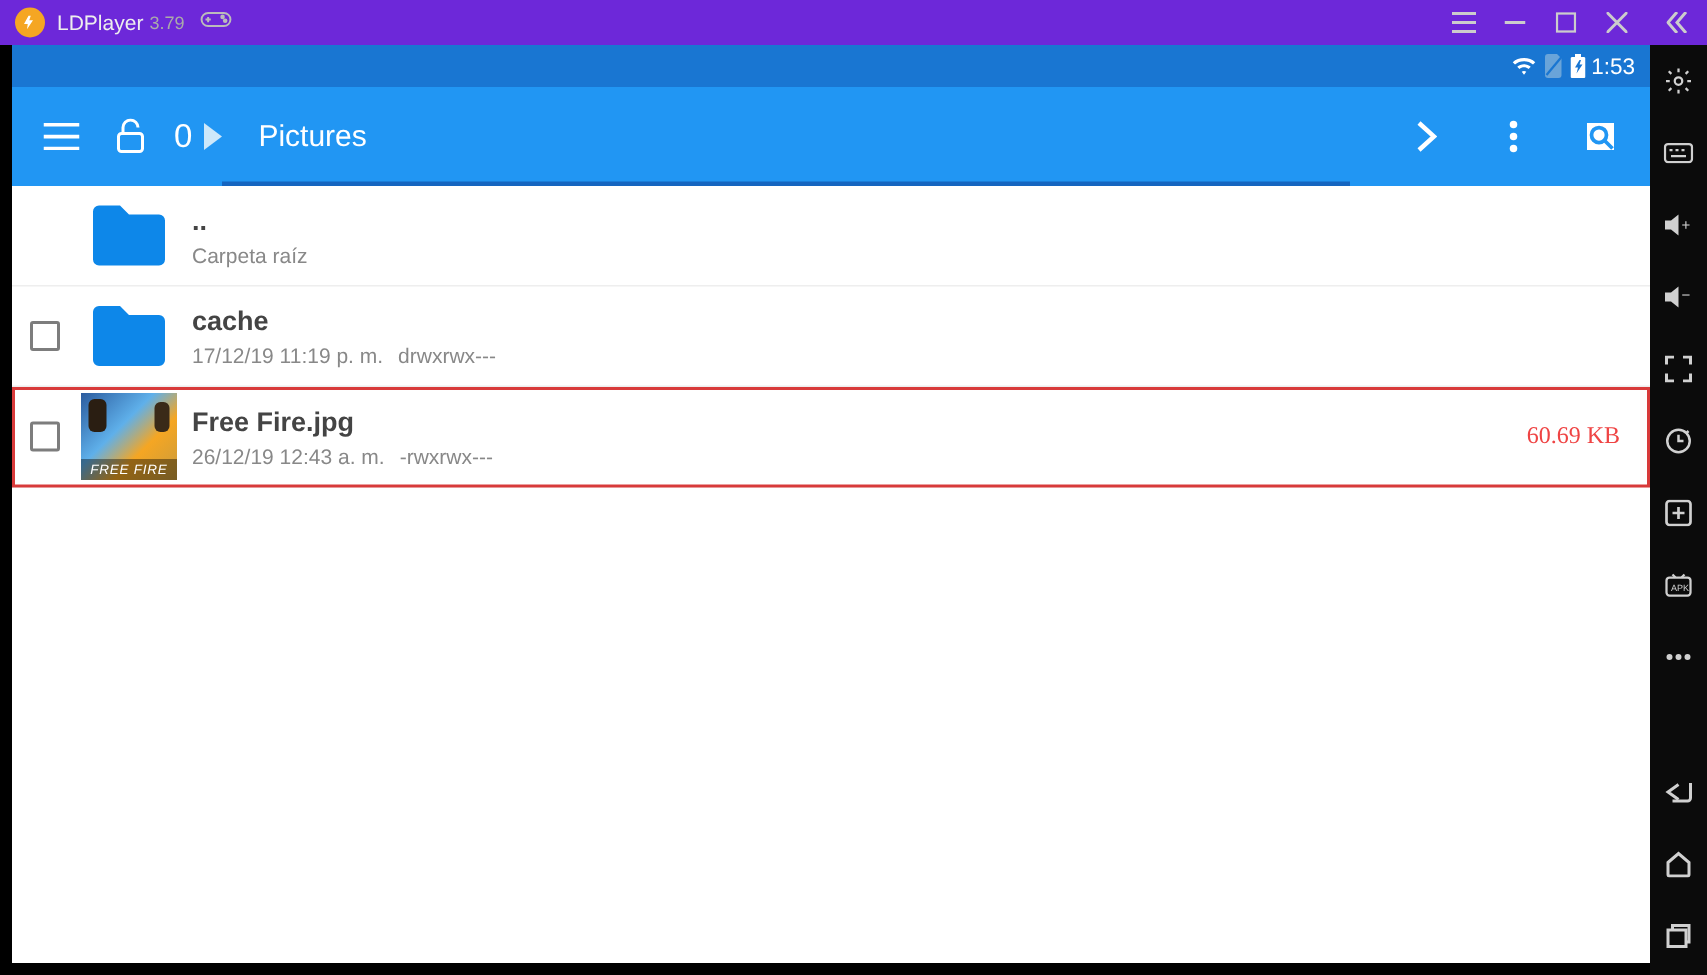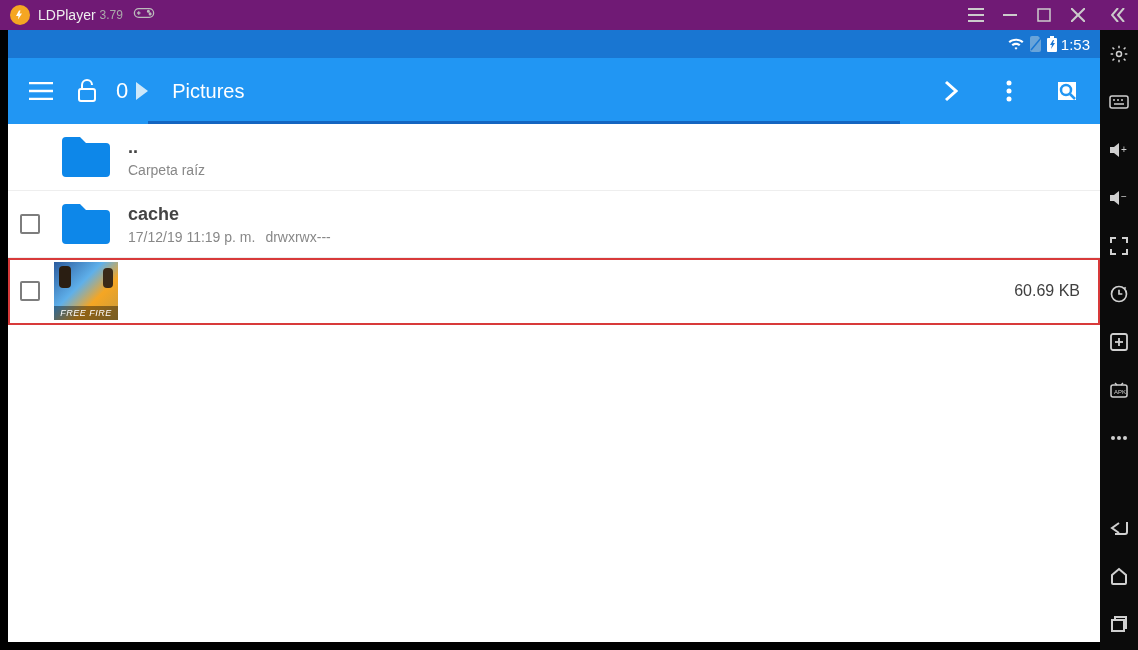--- a/index.html
+++ b/index.html
@@ -1,19 +1,19 @@
 <!DOCTYPE html>
 <html><head>
 <meta charset="utf-8">
 <style>
 * { margin: 0; padding: 0; box-sizing: border-box; }
 body { width: 1138px; height: 650px; background: #000; font-family: Arial, sans-serif; overflow: hidden; position: relative; }
 
 
-.titlebar { height: 30px; background: #701a75; display: flex; align-items: center; padding: 0 10px; color: #fff; }
+.titlebar { height: 30px; background: #6d28d9; display: flex; align-items: center; padding: 0 10px; color: #fff; }
 .titlebar-logo { width: 20px; height: 20px; border-radius: 50%; background: #f5a623; display: inline-flex; align-items: center; justify-content: center; margin-right: 8px; }
 .titlebar-logo svg { width: 12px; height: 12px; }
 .titlebar-title { font-size: 14px; color: #eee; }
 .titlebar-version { font-size: 12px; color: #aaa; margin-left: 4px; }
 .titlebar-game { margin-left: 10px; color: #999; }
 .titlebar-right { margin-left: auto; display: flex; align-items: center; gap: 14px; }
 .titlebar-right .icon { color: #ccc; cursor: pointer; display: inline-flex; width: 20px; height: 20px; align-items: center; justify-content: center; }
 
 
 .content-wrap { position: absolute; top: 30px; left: 8px; right: 38px; bottom: 8px; background: #fff; }
@@ -40,21 +40,21 @@
 
 .filelist { background: #fff; }
 .row { display: flex; align-items: center; padding: 8px 12px; border-bottom: 1px solid #eee; cursor: pointer; position: relative; }
 .row .chk { width: 20px; height: 20px; border: 2px solid #7d7d7d; border-radius: 2px; margin-right: 14px; flex-shrink: 0; cursor: pointer; }
 .row .chk.hidden { visibility: hidden; }
 .row .thumb { width: 64px; height: 50px; display: flex; align-items: center; justify-content: center; flex-shrink: 0; margin-right: 10px; }
 .row .folder-icon { width: 56px; height: 44px; }
 .row .info { flex: 1; display: flex; flex-direction: column; gap: 4px; }
 .row .name { font-size: 18px; font-weight: 700; color: #444; }
 .row .meta { font-size: 14px; color: #888; display: flex; gap: 10px; }
-.row .size { font-size: 16px; color: #404040; margin-left: auto; padding-right: 8px; }
+.row .size { font-size: 16px; color: #ef4444; margin-left: auto; padding-right: 8px; font-family: Liberation Serif, serif; }
 .row.highlight { outline: 2px solid #d83a3a; outline-offset: -2px; }
 
 
 .ff-thumb { width: 64px; height: 58px; position: relative; overflow: hidden; }
 .ff-bg { position: absolute; inset: 0; background: linear-gradient(135deg, #2b5b9e 0%, #5fb0ea 40%, #f5a623 65%, #c79b3e 100%); }
 .ff-bg::before { content: ""; position: absolute; left: 5px; top: 4px; width: 12px; height: 22px; background: #2a1e12; border-radius: 4px; }
 .ff-bg::after { content: ""; position: absolute; right: 5px; top: 6px; width: 10px; height: 20px; background: #3a2a18; border-radius: 4px; }
 .ff-title { position: absolute; bottom: 0; left: 0; right: 0; background: rgba(0,0,0,0.4); color: #fff; font-size: 9px; font-weight: 400; letter-spacing: 0.5px; text-align: center; padding: 2px 0; font-style: italic; }
 </style>
 </head>
@@ -211,20 +211,27 @@
     </div>
 
     <div class="row highlight">
       <span class="chk"></span>
       <span class="thumb">
         <div class="ff-thumb">
             <div class="ff-bg"></div>
             <div class="ff-title">FREE FIRE</div>
           </div>
       </span>
+      <div class="info">
+        <span class="name">Free Fire.jpg</span>
+        <span class="meta">
+          <span>26/12/19 12:43 a. m.</span>
+          <span>-rwxrwx---</span>
+        </span>
+      </div>
       <span class="size">60.69 KB</span>
     </div>
 
   </div>
 </div>
 
 <div class="right-toolbar">
   <span class="tool">
       <svg width="20" height="20" viewBox="0 0 24 24" fill="none" stroke="#d0d0d0" stroke-width="1.8">
         <circle cx="12" cy="12" r="3"></circle>

